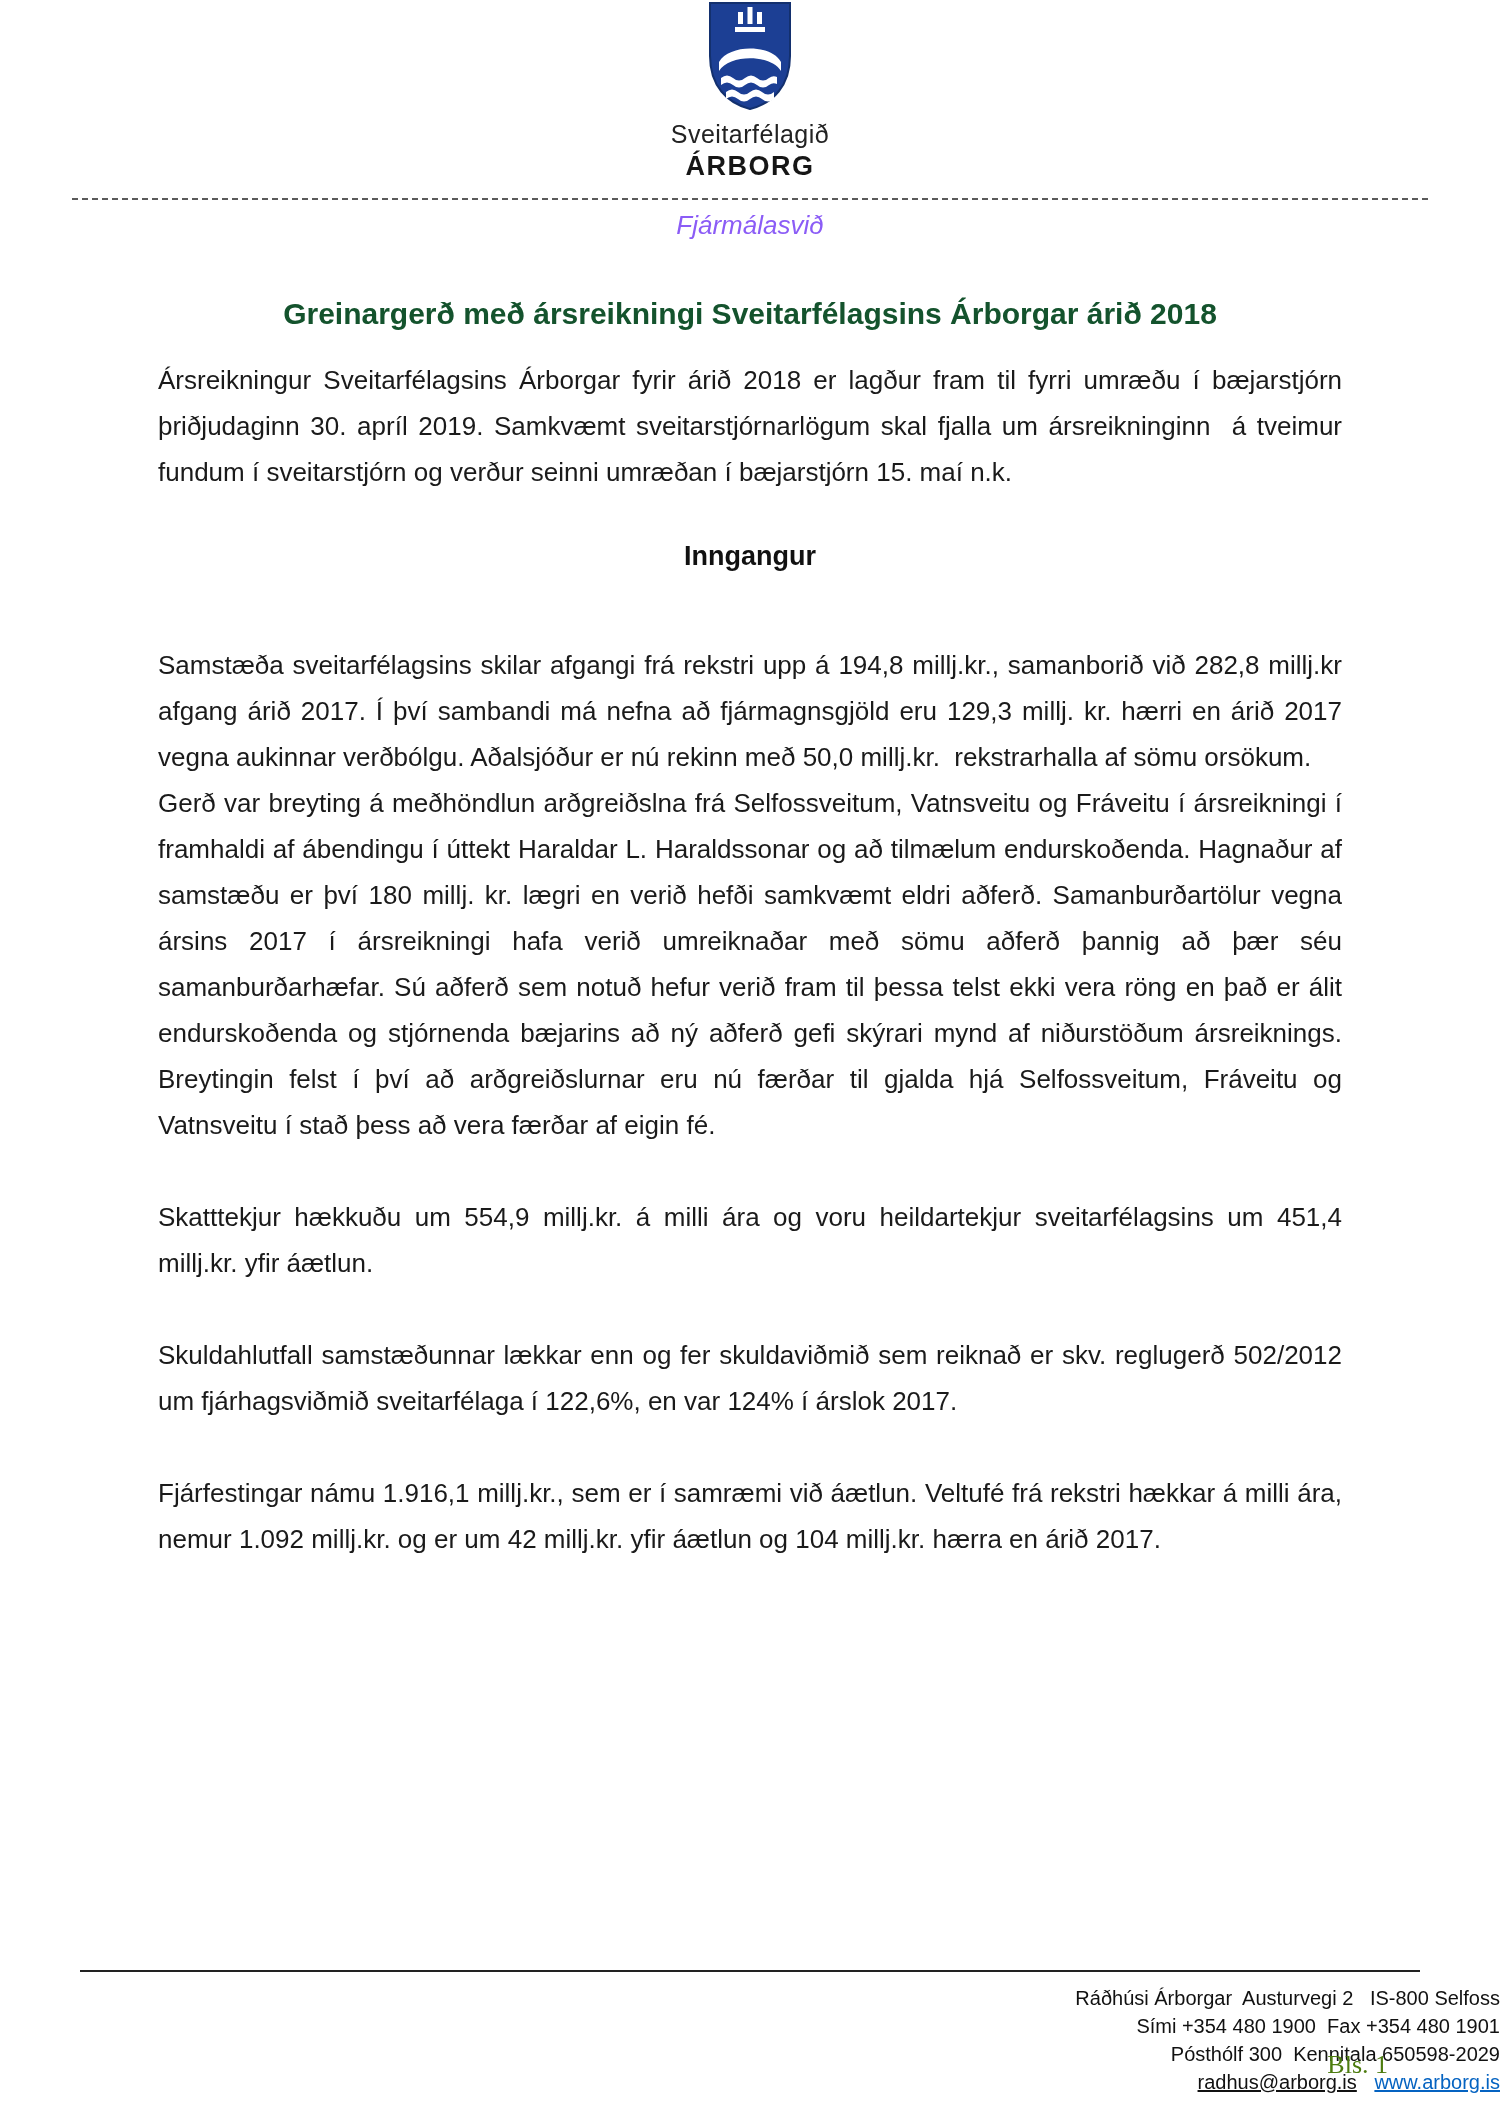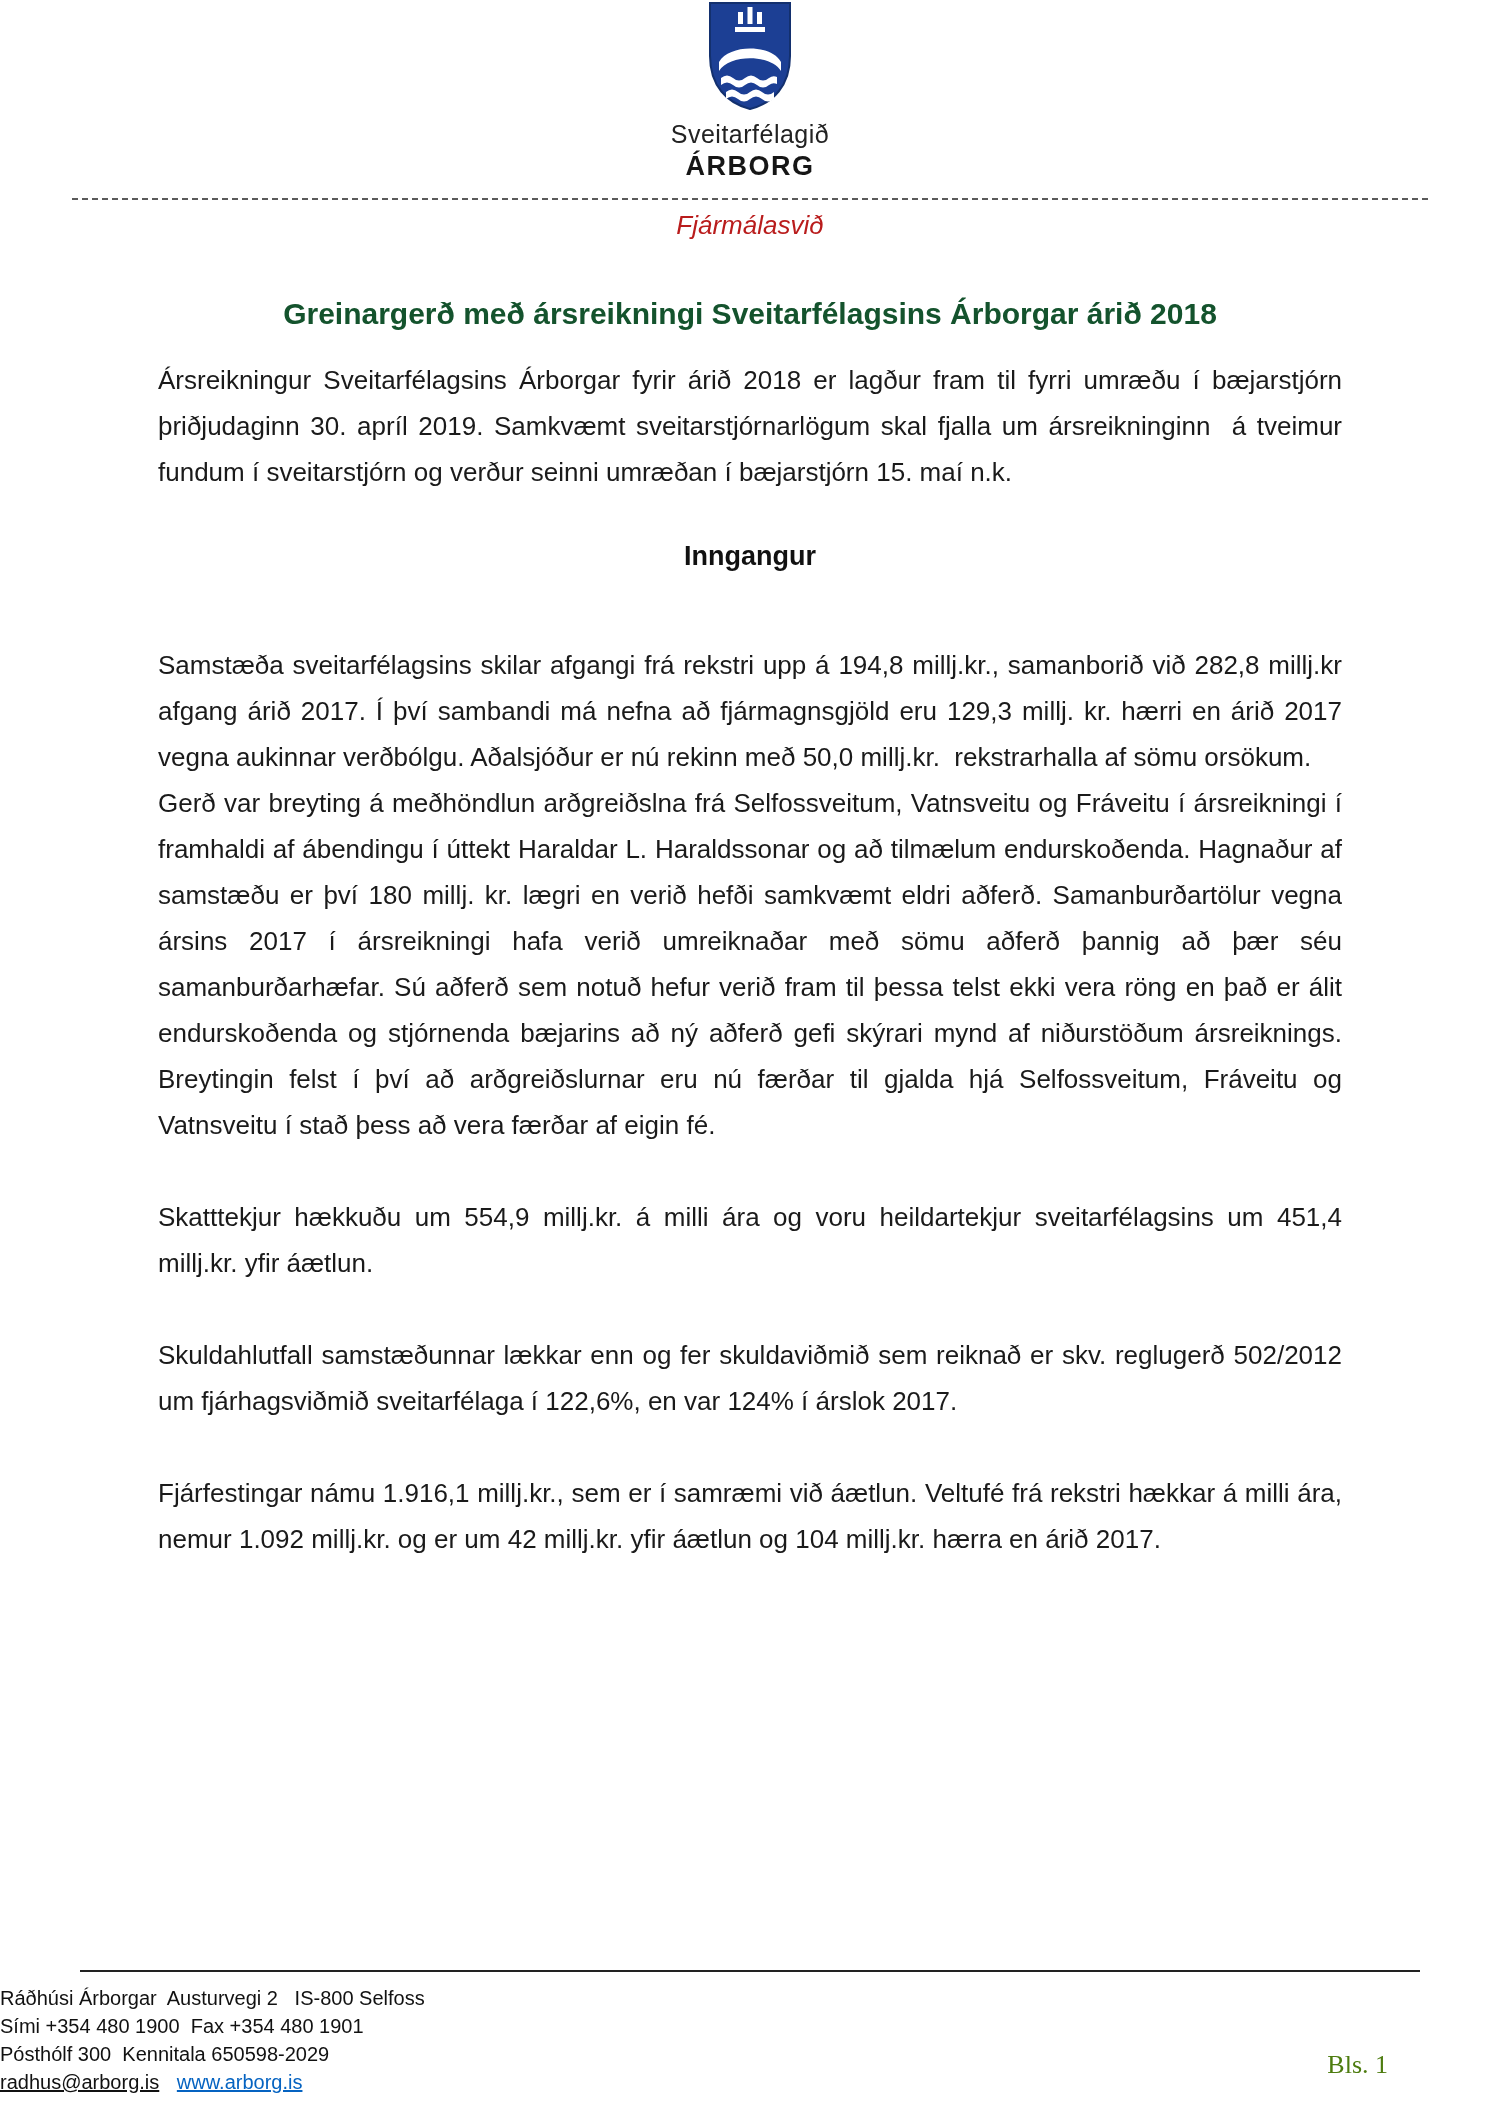--- a/index.html
+++ b/index.html
@@ -13,33 +13,33 @@
     overflow: hidden;
   }
   .page { position: relative; width: 100%; height: 100%; }
 
   
   .header { text-align: center; }
   .logo-shield { display: block; margin: 0 auto; width: 90px; height: 112px; }
   .org-subtitle { font-size: 25px; color: #222; margin-top: 8px; letter-spacing: 0.5px; }
   .org-name { font-size: 27px; font-weight: bold; color: #161616; letter-spacing: 1.5px; margin-top: 2px; }
   .header-divider { margin: 16px 72px 0 72px; border-bottom: 2px dashed #5a5a5a; height: 0; }
-  .division { font-style: italic; font-size: 26px; margin-top: 10px; text-align: center; color: #b91c1c; }
+  .division { font-style: italic; font-size: 26px; margin-top: 10px; text-align: center; color: #8b5cf6; }
 
   
   .content { margin: 56px 158px 0 158px; }
   .doc-title { text-align: center; font-size: 30px; font-weight: bold; margin-bottom: 26px; color: #14532d; }
   p.body-par { font-size: 26px; line-height: 46px; text-align: justify; color: #1a1a1a; }
   p.gap-after { margin-bottom: 46px; }
   .section-heading { text-align: center; font-weight: bold; font-size: 27px; margin: 46px 0 70px 0; color: #111; }
 
   
   .footer { position: absolute; left: 0; right: 0; bottom: 26px; }
   .footer-rule { margin: 0 80px 12px 80px; border-top: 2px solid #222; height: 0; }
-  .footer-text { text-align: left; font-size: 20px; line-height: 28px; color: #111; }
+  .footer-text { text-align: right; font-size: 20px; line-height: 28px; color: #111; }
   .footer-links a, .footer-links span.link { text-decoration: underline; cursor: pointer; }
   .email-link { color: #111; margin-right: 12px; }
   .website-link { color: #0563c1; }
   .page-number {
     position: absolute; right: 112px; bottom: 42px;
     font-family: "Liberation Serif", serif; font-size: 26px; color: #4d7c0f;
   }
 </style>
 </head>
 <body>

